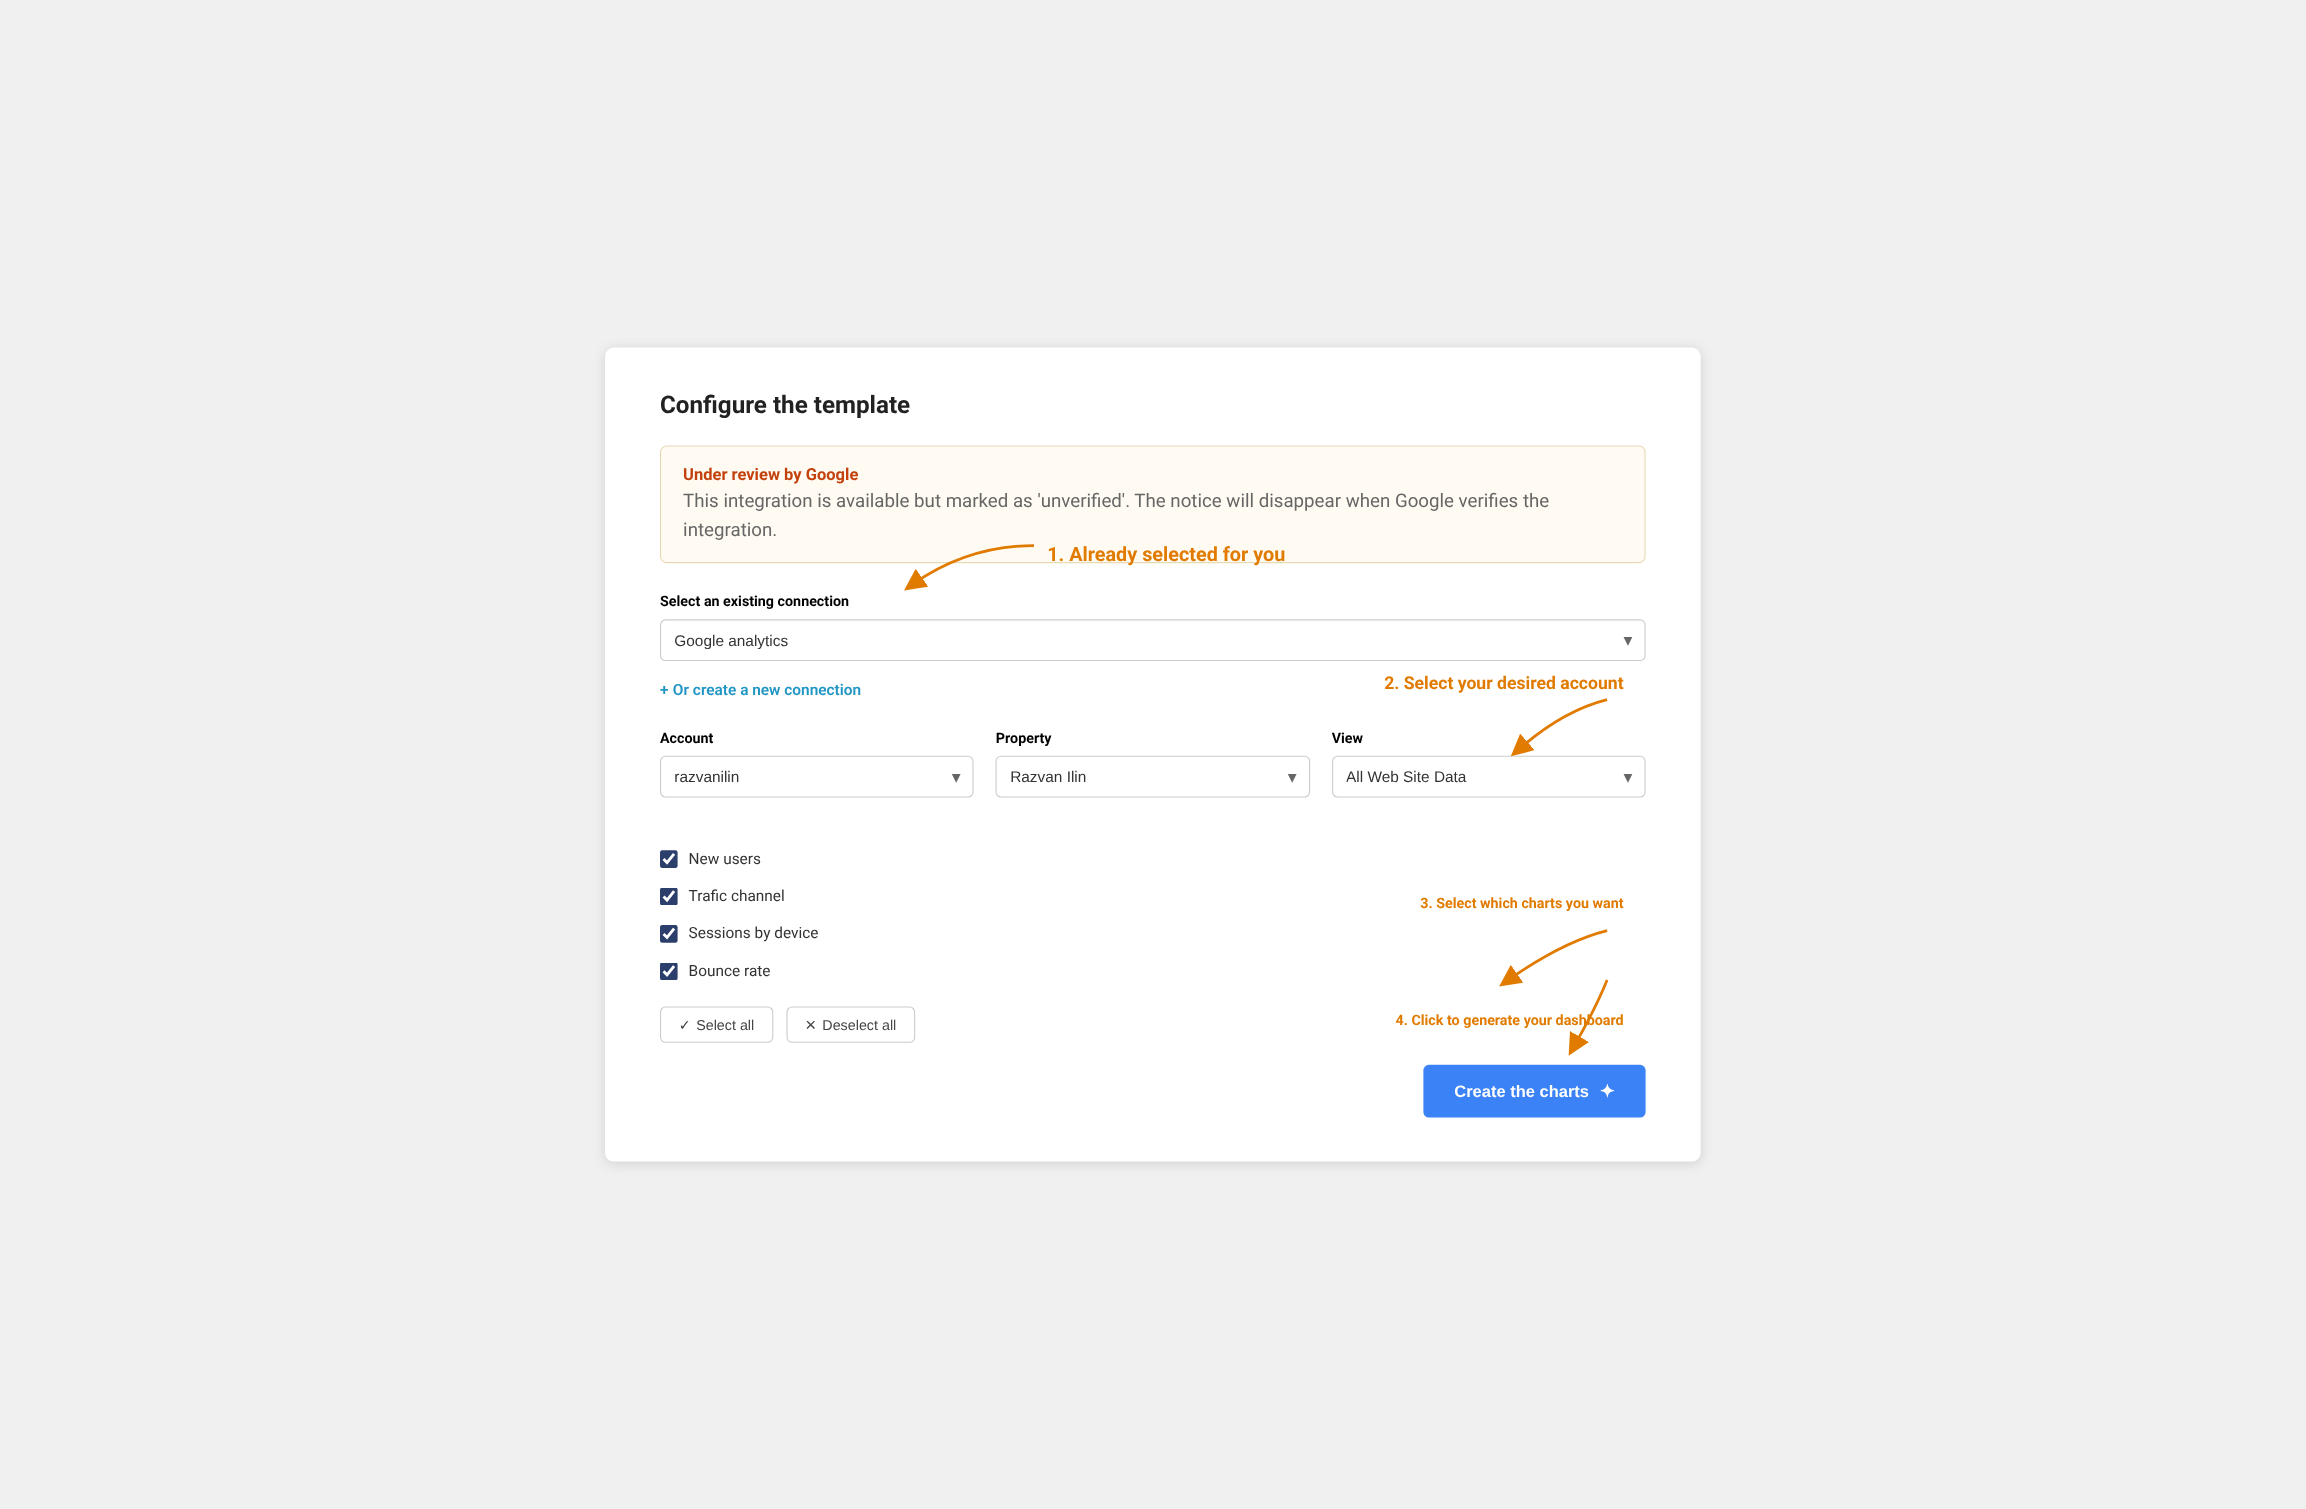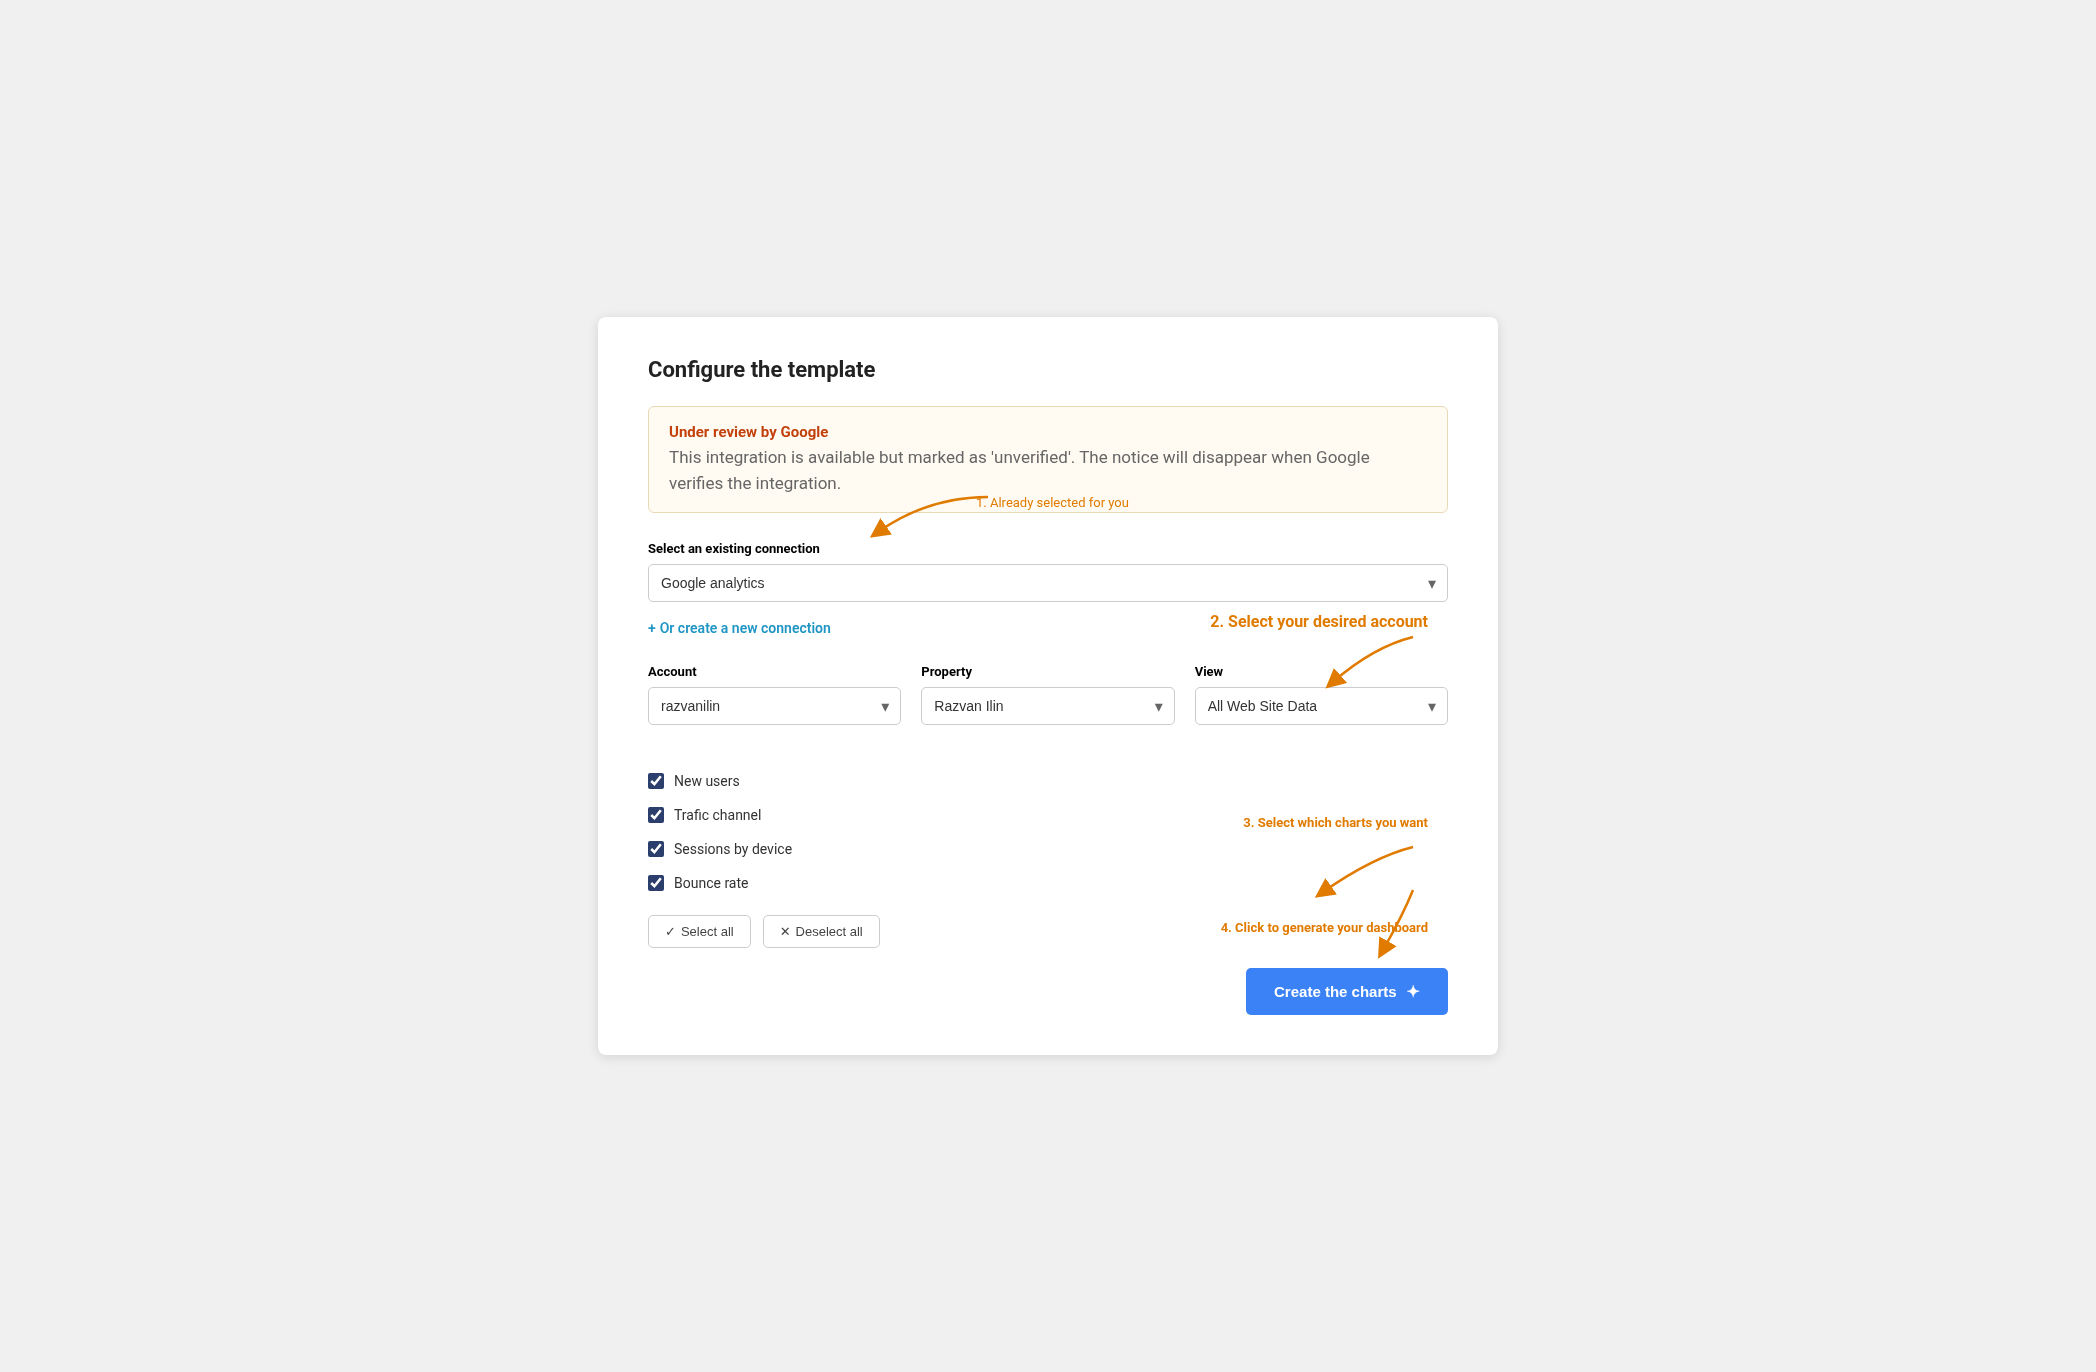--- a/index.html
+++ b/index.html
@@ -10,21 +10,21 @@
       justify-content: center;
       align-items: center;
       min-height: 100vh;
       padding: 20px;
     }
     .card {
       background: #fff;
       border-radius: 8px;
       box-shadow: 0 2px 12px rgba(0,0,0,0.12);
       padding: 40px 50px 40px 50px;
-      width: 900px;
+      width: 996px;
       max-width: 100%;
       position: relative;
     }
     .page-title {
       font-size: 22px;
       font-weight: 700;
       color: #222;
       margin-bottom: 24px;
     }
     .notice-box {
@@ -185,24 +185,24 @@
 
     
     .main-layout {
       position: relative;
     }
 
     
     .step1-label {
       position: absolute;
       top: 138px;
-      left: 328px;
+      left: 352px;
       color: #e07b00;
-      font-size: 13px;
-      font-weight: 400;
+      font-size: 18px;
+      font-weight: 700;
       pointer-events: none;
       white-space: nowrap;
     }
     .step2-label {
       position: absolute;
       top: 255px;
       right: 20px;
       color: #e07b00;
       font-size: 16px;
       font-weight: 700;

